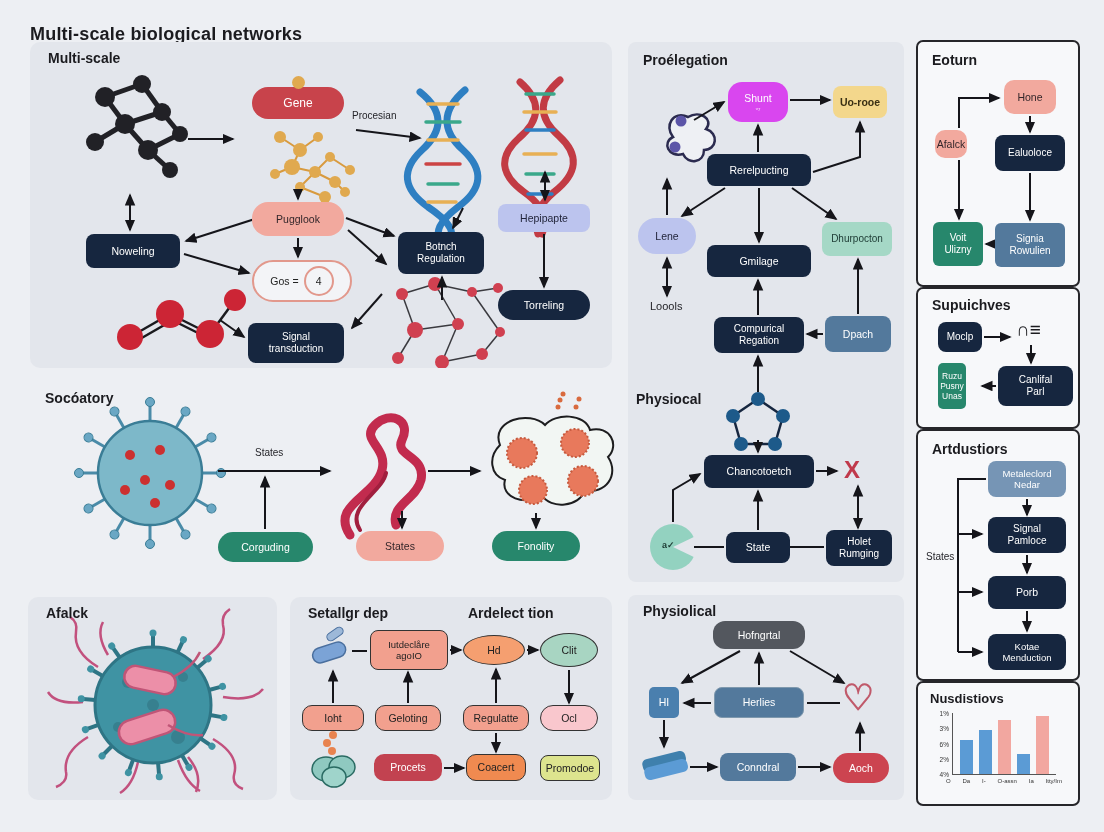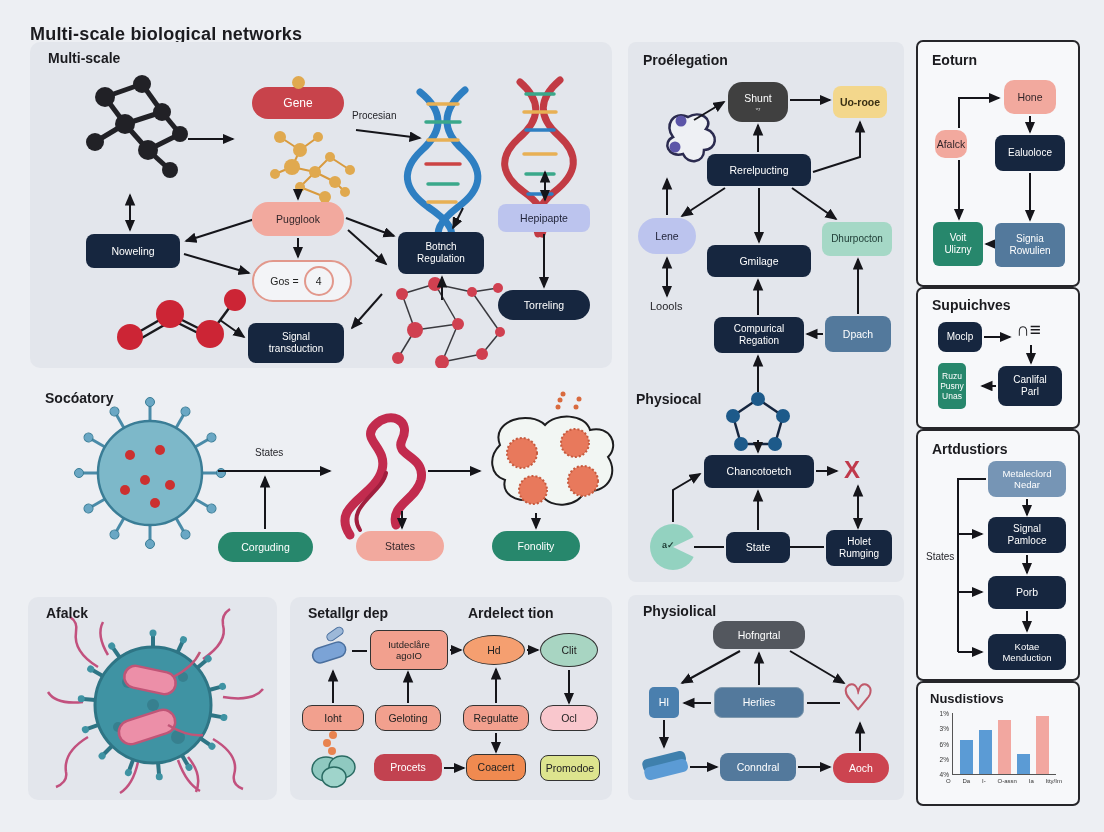--- a/index.html
+++ b/index.html
@@ -16,21 +16,21 @@
   .slate{background:#53799c;color:#fff;}
   .slate2{background:#7695b5;color:#fff;}
   .salmon{background:#f2a99e;color:#33262a;}
   .salmonb{background:#f2a08e;border:1.5px solid #333;color:#222;}
   .red{background:#c8434b;color:#fff;}
   .darkred{background:#c24250;color:#fff;}
   .orange{background:#f08a50;border:1.5px solid #333;color:#222;}
   .orange2{background:#f59f70;border:1.5px solid #333;color:#222;border-radius:50%;}
   .mint{background:#a5d8c6;color:#1c3a33;}
   .mintb{background:#a8d5c2;border:1.5px solid #333;color:#222;border-radius:50%;}
-  .teal{background:#404040;color:#fff;}
+  .teal{background:#d946ef;color:#fff;}
   .green{background:#27876c;color:#fff;}
   .periwinkle{background:#bcc4ee;color:#23263c;}
   .yellow{background:#f3d78c;color:#3a3014;font-weight:bold;}
   .yellowgreen{background:#dde48e;border:1.5px solid #333;color:#222;}
   .lightpink{background:#f9c7cd;border:1.5px solid #333;color:#222;border-radius:999px;}
   .gray{background:#53575e;color:#fff;border-radius:12px;}
   .blue{background:#4a7fae;color:#fff;border-radius:5px;}
   .label{position:absolute;font-size:10px;color:#25252a;white-space:pre;}
   .gos{border:2px solid #e2988c;background:#f3f4f7;border-radius:999px;color:#222;gap:5px;}
   .gos-circle{display:flex;align-items:center;justify-content:center;width:26px;height:26px;
@@ -518,21 +518,21 @@
       <line x1="113" y1="56" x2="113" y2="74" marker-end="url(#ah8)"></line>
       <line x1="78" y1="97" x2="64" y2="97" marker-end="url(#ah8)"></line>
     </g>
   </svg>
   <div class="panel-header" style="left:14px;top:8px">Supuichves</div>
   <div class="node navy" style="left:20px;top:33px;width:44px;height:30px;font-size:10px">Moclp</div>
   <div class="label" style="left:98px;top:30px;font-size:19px;font-weight:bold;color:#1b1b1f">∩≡</div>
   <div class="node green" style="left:20px;top:74px;width:28px;height:46px;border-radius:5px;font-size:8.5px">Ruzu
 Pusny
 Unas</div>
-  <div class="node navy" style="left:80px;top:77px;width:64px;height:40px;font-size:10px">Canlifal
+  <div class="node navy" style="left:80px;top:77px;width:75px;height:40px;font-size:10px">Canlifal
 Parl</div>
 </div>
 
 <div class="rsec" style="left:916px;top:429px;width:160px;height:248px">
   <svg class="lay" width="156" height="244" viewBox="0 0 156 244">
     <defs>
         <marker id="ah9" viewBox="0 0 8 8" markerWidth="7" markerHeight="7" refX="6" refY="3" orient="auto-start-reverse">
           <path d="M0,0L7,3L0,6z" fill="#15151a"></path>
         </marker>
       </defs>

